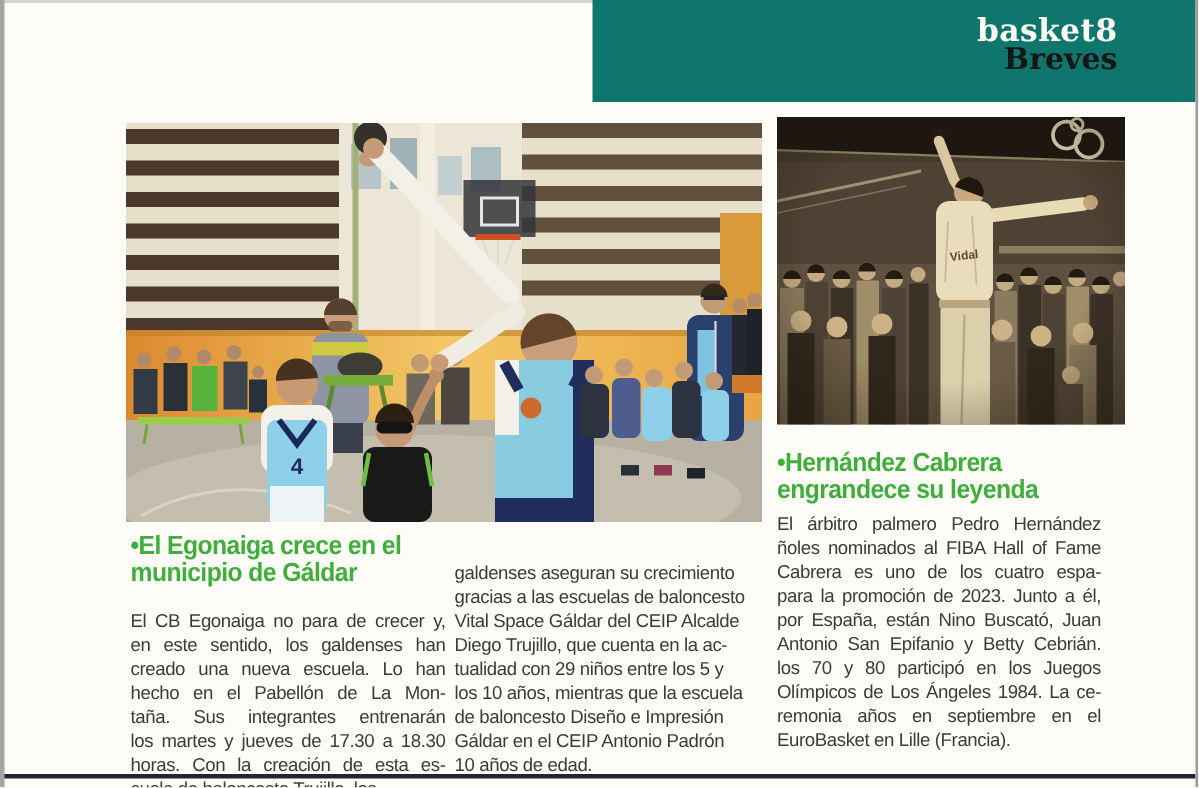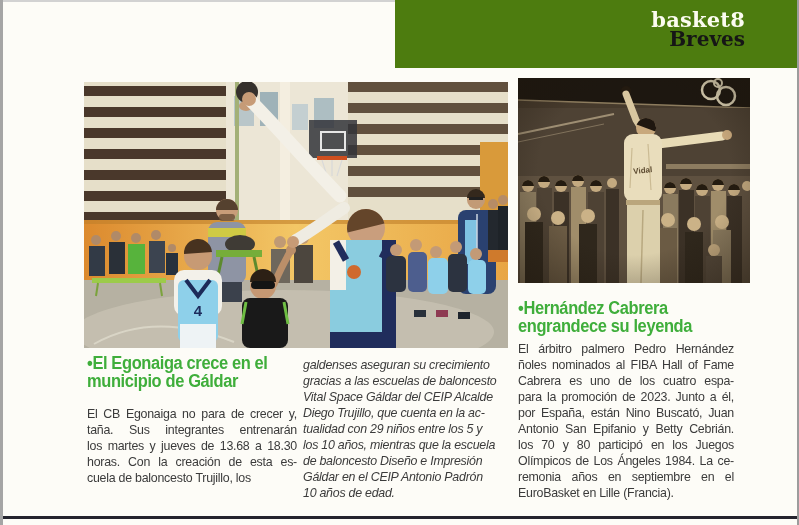--- a/index.html
+++ b/index.html
@@ -8,21 +8,21 @@
     background:#fdfcf7; overflow:hidden;
     font-family:"Liberation Sans","DejaVu Sans",sans-serif;
   }
   .frame-top    { position:absolute; left:0; top:0; width:799px; height:2px; background:#d2d2d2; }
   .frame-left   { position:absolute; left:0; top:0; width:3px; height:525px; background:#a5a5a5; }
   .frame-right  { position:absolute; left:797px; top:0; width:2px; height:525px; background:#9c9c9c; }
   .bottom-rule  { position:absolute; left:0; top:516px; width:797px; height:3px; background:#24242e; }
 
   .masthead {
     position:absolute; left:395px; top:0; width:402px; height:68px;
-    background:#4d7c0f; text-align:right; box-sizing:border-box; padding:9px 52px 0 0;
+    background:#0f766e; text-align:right; box-sizing:border-box; padding:9px 52px 0 0;
     font-family:"DejaVu Serif","Liberation Serif",serif; font-weight:bold;
   }
   .masthead-title    { font-size:21px; line-height:22px; color:#fcfcf0; letter-spacing:0.2px; }
   .masthead-subtitle { font-size:20px; line-height:16px; color:#161616; }
 
   .photo { position:absolute; display:block; filter:blur(0.4px); }
   .photo-left  { left:84px;  top:82px; width:424px; height:266px; }
   .photo-right { left:518px; top:78px; width:232px; height:205px; }
 
   .headline {
@@ -34,21 +34,21 @@
   .hl-right { left:518px; top:300px; }
 
   .col {
     position:absolute; color:#3b3b3b;
     font-size:12.4px; line-height:16px; letter-spacing:-0.25px;
   }
   .col .tline { white-space:nowrap; }
   .justify .tline { text-align-last:justify; }
   .justify .tline:last-child { text-align-last:left; }
   .col-1 { left:87px;  top:406px; width:210px;text-align:right; }
-  .col-2 { left:303px; top:357px; width:212px;font-style:italic; }
+  .col-2 { left:303px; top:374px; width:212px; }
   .col-3 { left:518px; top:341px; width:216px; }
 </style>
 </head>
 <body>
 
 <div class="page">
   <div class="frame-top"></div>
 
   <div class="masthead">
     <div class="masthead-title">basket8</div>
@@ -316,22 +316,25 @@
     </g>
     <rect x="0" y="0" width="232" height="205" fill="url(#vig)"></rect>
   </svg>
 
   <div class="headline hl-left">
       <div class="tline">•El Egonaiga crece en el</div>
       <div class="tline">municipio de Gáldar</div>
     </div>
   <div class="col col-1 justify">
       <div class="tline">El CB Egonaiga no para de crecer y,</div>
+      <div class="tline">en este sentido, los galdenses han</div>
+      <div class="tline">creado una nueva escuela. Lo han</div>
+      <div class="tline">hecho en el Pabellón de La Mon-</div>
       <div class="tline">taña. Sus integrantes entrenarán</div>
-      <div class="tline">los martes y jueves de 13.68 a 18.30</div>
+      <div class="tline">los martes y jueves de 17.30 a 18.30</div>
       <div class="tline">horas. Con la creación de esta es-</div>
       <div class="tline">cuela de baloncesto Trujillo, los</div>
     </div>
   <div class="col col-2">
       <div class="tline">galdenses aseguran su crecimiento</div>
       <div class="tline">gracias a las escuelas de baloncesto</div>
       <div class="tline">Vital Space Gáldar del CEIP Alcalde</div>
       <div class="tline">Diego Trujillo, que cuenta en la ac-</div>
       <div class="tline">tualidad con 29 niños entre los 5 y</div>
       <div class="tline">los 10 años, mientras que la escuela</div>

